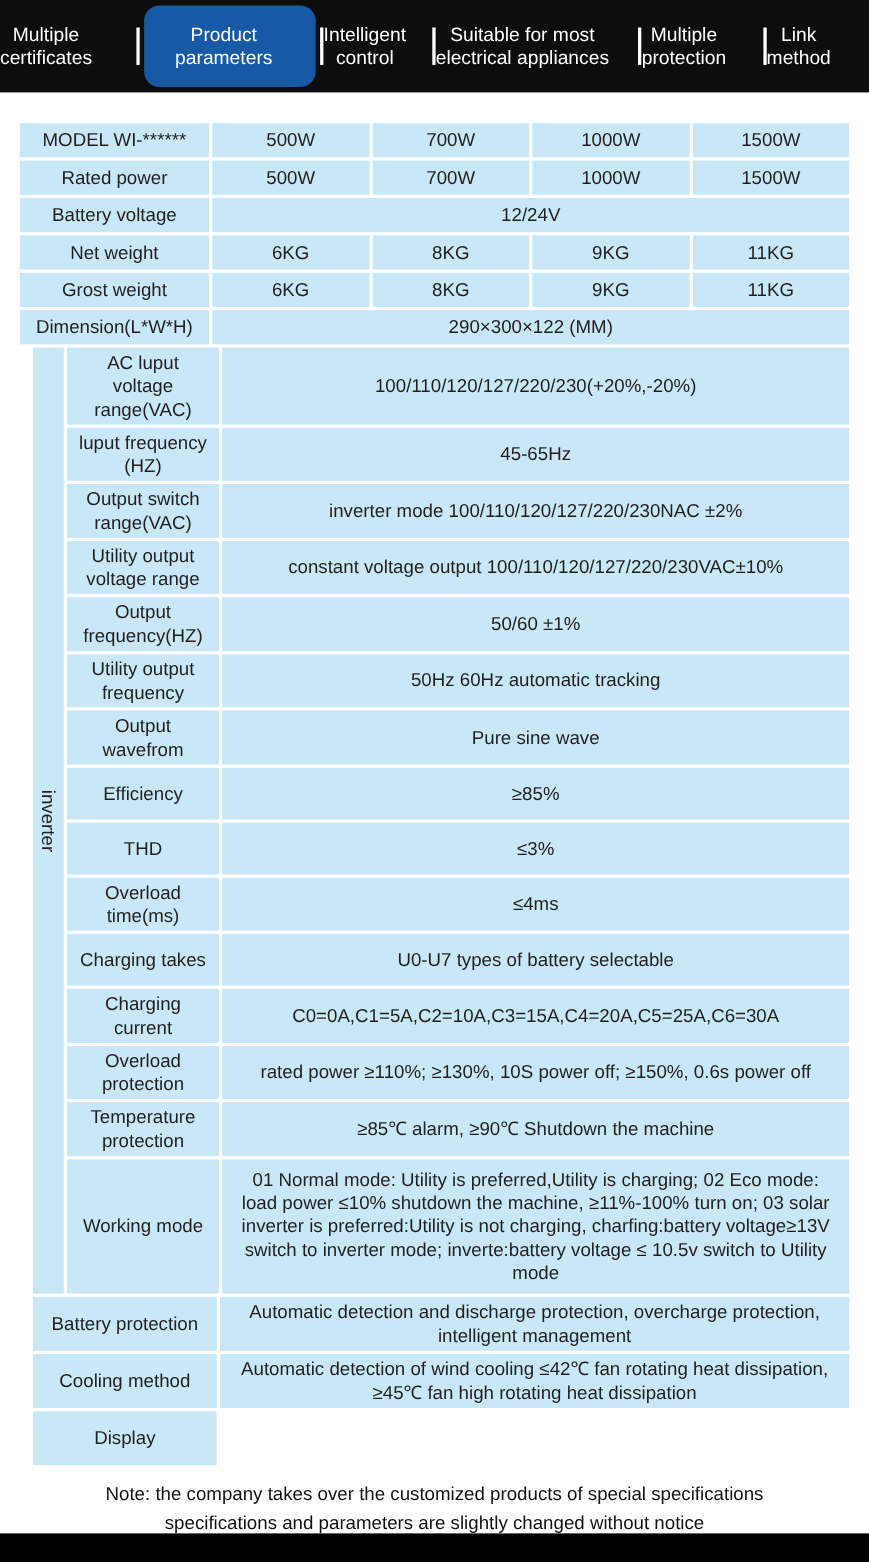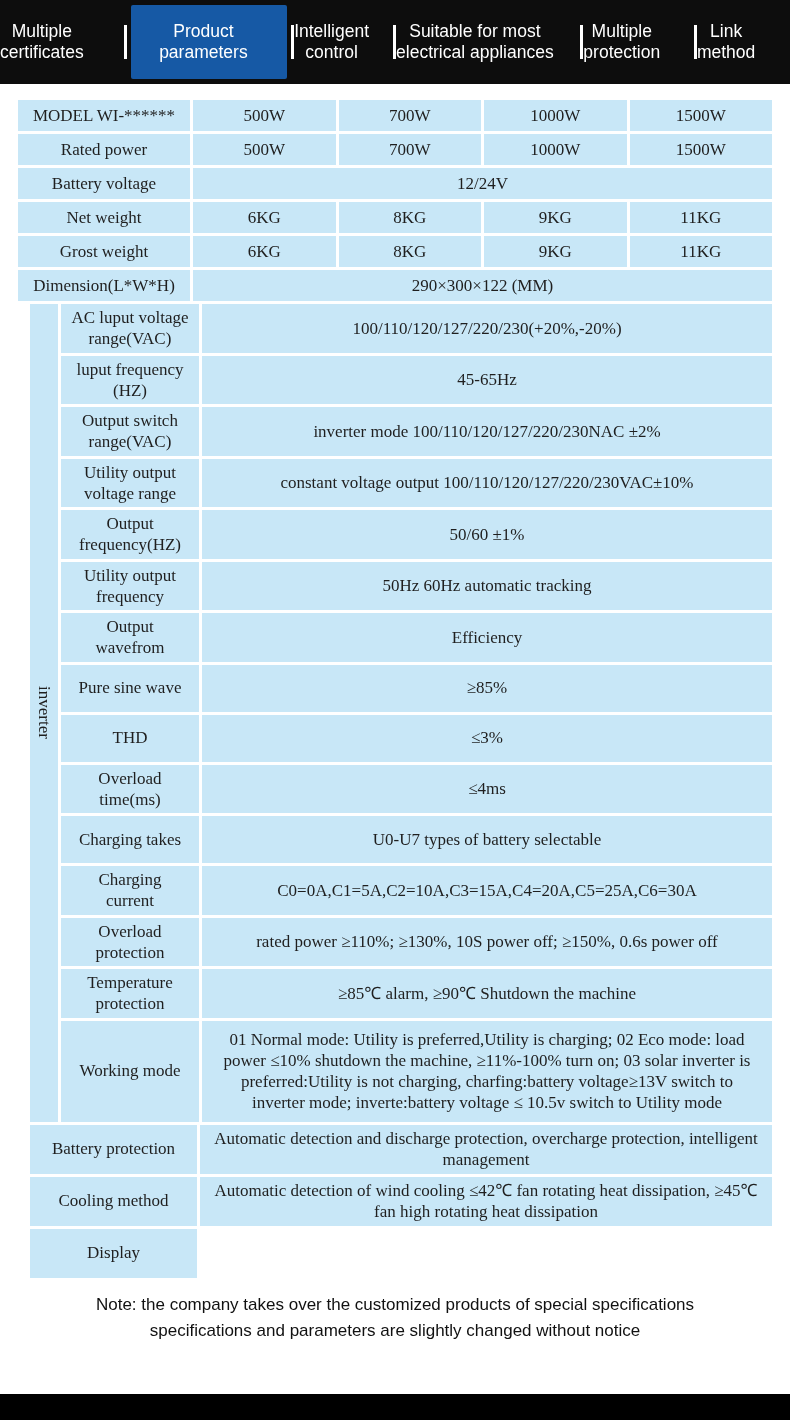--- a/index.html
+++ b/index.html
@@ -12,24 +12,24 @@
   body{
     width:790px;height:1420px;position:relative;overflow:hidden;
     background:#ffffff;color:#1f1f1f;
     font-family:"Liberation Sans",sans-serif;
   }
   
   .topnav{height:84px;background:var(--nav-black);display:flex;align-items:stretch;}
   .tab{display:flex;align-items:center;color:#fff;
        font-size:17.5px;line-height:1.22;text-align:center;cursor:pointer;}
   .tab-text{white-space:pre-line;}
-  .tab.active{background:var(--active-tab-blue);margin:5px 4px;border-radius:2px;padding-left:28px;}
+  .tab.active{background:var(--active-tab-blue);margin:5px 4px;border-radius:14px;padding-left:28px;}
   .sep{flex:0 0 3px;width:3px;height:34px;background:#fff;align-self:center;}
   
-  .spec{margin-top:16px;font-family:Liberation Serif, serif;}
+  .spec{margin-top:28px;}
   .grid{display:grid;gap:3px;}
   .top-grid{grid-template-columns:172px repeat(4,1fr);margin:0 18px 3px 18px;}
   .cell{background:var(--cell-blue);display:flex;align-items:center;justify-content:center;
         text-align:center;font-size:17px;padding:3px 8px;white-space:pre-line;min-height:31px;line-height:1.25;}
   .span4{grid-column:2 / 6;}
   .inv-grid{grid-template-columns:28px 138px 1fr;margin:0 18px 3px 30px;}
   .inv-grid .cell{min-height:47px;}
   .inv-strip{grid-column:1;grid-row:1 / span 15;}
   .vtext{writing-mode:vertical-rl;font-size:17px;}
   .wm-value{padding:8px 12px;}
@@ -133,23 +133,23 @@
     <div class="cell">Output
 frequency(HZ)</div>
     <div class="cell">50/60 ±1%</div>
 
     <div class="cell">Utility  output
 frequency</div>
     <div class="cell">50Hz 60Hz automatic tracking</div>
 
     <div class="cell">Output
 wavefrom</div>
+    <div class="cell">Pure sine wave</div>
+
     <div class="cell">Efficiency</div>
-
-    <div class="cell">Pure sine wave</div>
     <div class="cell">≥85%</div>
 
     <div class="cell">THD</div>
     <div class="cell">≤3%</div>
 
     <div class="cell">Overload
 time(ms)</div>
     <div class="cell">≤4ms</div>
 
     <div class="cell">Charging takes</div>

